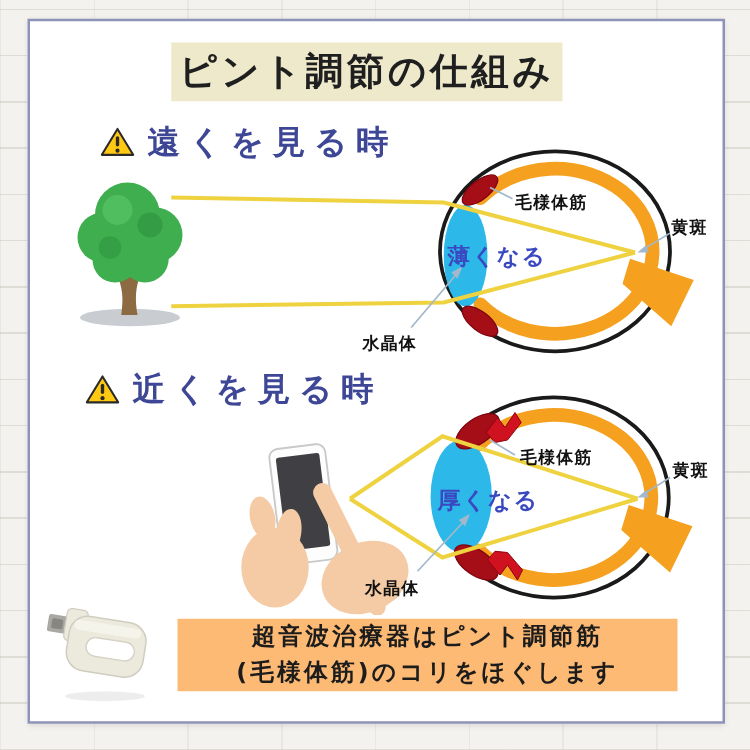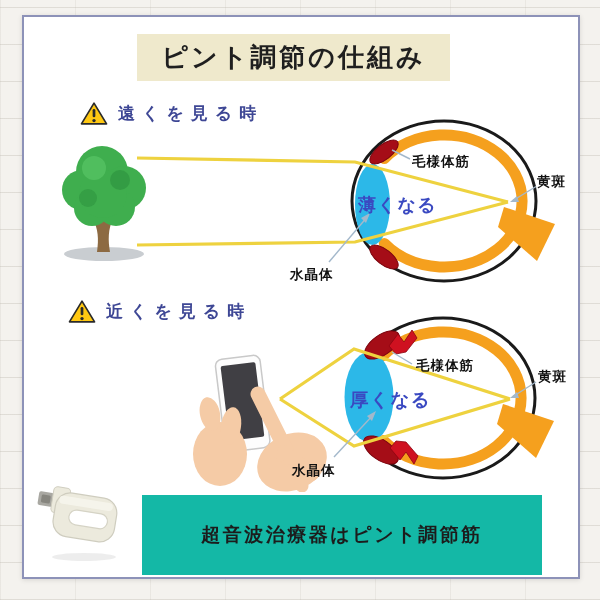--- a/index.html
+++ b/index.html
@@ -14,38 +14,38 @@
   .panel{
     position:absolute;left:22px;top:15px;width:558px;height:564px;
     background:#ffffff;border:2px solid #8d92b8;box-sizing:border-box;
     box-shadow:0 1px 5px rgba(0,0,0,0.12);
   }
   .title-banner{
     position:absolute;left:113px;top:17px;width:313px;height:47px;
     background:#efe9cc;display:flex;align-items:center;justify-content:center;
   }
   .title-banner .t{
-    font-size:26px;font-weight:bold;color:#1f1f1f;letter-spacing:3px;white-space:nowrap;
+    font-size:30px;font-weight:bold;color:#1f1f1f;letter-spacing:3px;white-space:nowrap;
   }
   .sec-head{
     position:absolute;display:flex;align-items:center;gap:10px;height:32px;
   }
   .sec-head.far{left:56px;top:80px;}
   .sec-head.near{left:44px;top:278px;}
   .sec-head .txt{
-    font-size:17px;font-weight:bold;color:#3e4795;letter-spacing:7px;white-space:nowrap;
+    font-size:26px;font-weight:bold;color:#3e4795;letter-spacing:7px;white-space:nowrap;
   }
   .warn{width:28px;height:25px;flex:0 0 auto;}
   .diagram{position:absolute;left:0;width:558px;height:190px;}
   .diagram.far{top:85px;}
   .diagram.near{top:285px;}
   svg text{font-family:"DejaVu Sans","Liberation Sans",sans-serif;}
   .footer-box{
-    position:absolute;left:118px;top:478px;width:400px;height:80px;
-    background:#14b8a6;display:flex;flex-direction:column;align-items:center;justify-content:center;
+    position:absolute;left:118px;top:478px;width:400px;height:58px;
+    background:#fdba74;display:flex;flex-direction:column;align-items:center;justify-content:center;
   }
   .footer-box .ln{
     font-size:19px;font-weight:bold;color:#1c1c1c;letter-spacing:2.5px;line-height:1.55;white-space:nowrap;
   }
   .device{position:absolute;left:8px;top:464px;width:96px;height:86px;}
 </style>
 </head>
 <body>
 
 <div class="stage">
@@ -178,16 +178,17 @@
         <rect x="6" y="20" width="9" height="8" rx="1.5" fill="#87867f"></rect>
         <rect x="17" y="10" width="17" height="26" rx="4" fill="#eceadd" stroke="#d0cec0" stroke-width="1"></rect>
         <rect x="21" y="14" width="62" height="44" rx="15" fill="#eceadd" stroke="#cfcdbf" stroke-width="1.2"></rect>
         <rect x="36" y="30" width="39" height="15" rx="7.5" fill="#ffffff" stroke="#d5d3c5" stroke-width="1.2"></rect>
         <rect x="24" y="18" width="54" height="8" rx="4" fill="#f6f5ec" opacity="0.9"></rect>
       </g>
     </svg>
 
     <div class="footer-box">
       <div class="ln">超音波治療器はピント調節筋</div>
+      <div class="ln">(毛様体筋)のコリをほぐします</div>
     </div>
 
   </div>
 </div>
 
 </body></html>

